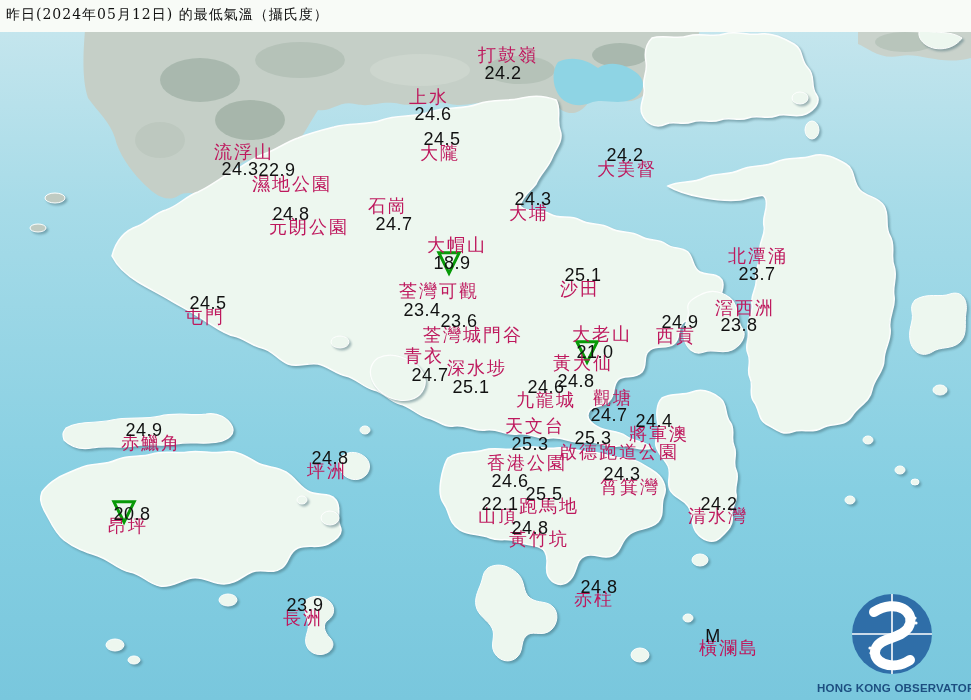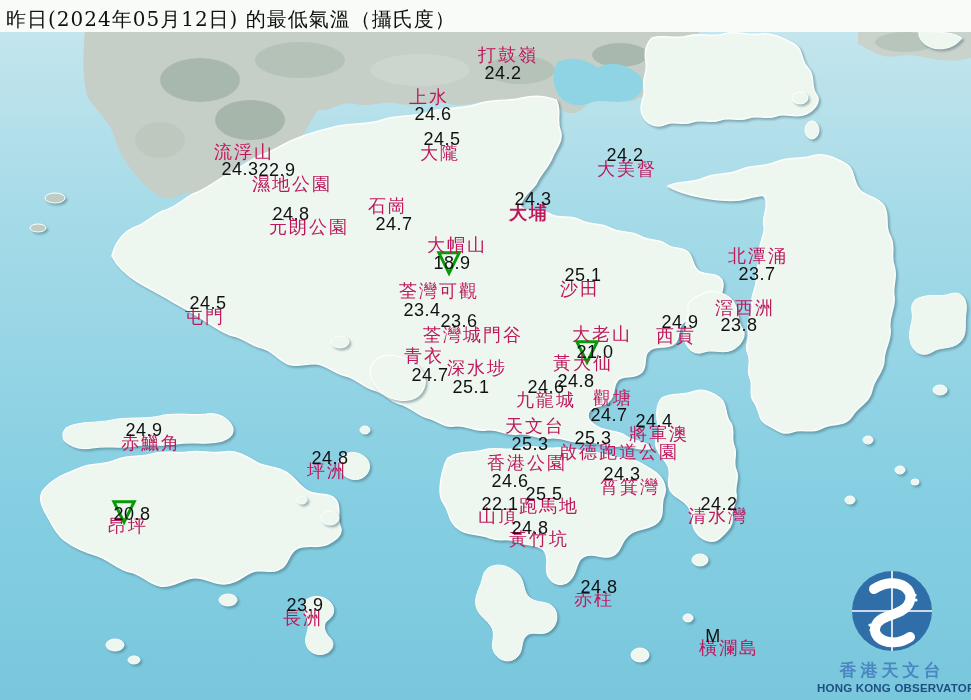--- a/index.html
+++ b/index.html
@@ -5,21 +5,21 @@
   html,body{margin:0;padding:0;background:#ffffff;}
   #stage{
     position:relative;width:971px;height:700px;overflow:hidden;
     font-family:"DejaVu Sans",sans-serif;
   }
   #map{position:absolute;left:0;top:0;z-index:0;}
   .land{filter:drop-shadow(2px 2px 1px rgba(60,100,110,0.45));}
   #title{
     position:absolute;left:6px;top:6px;z-index:3;
     font-family:"DejaVu Serif","Liberation Serif",serif;
-    font-size:20px;color:#101010;letter-spacing:1px;white-space:nowrap;
+    font-size:14px;color:#101010;letter-spacing:1px;white-space:nowrap;
   }
   #labels{position:absolute;left:0;top:0;width:971px;height:700px;z-index:2;}
   .sname{
     position:absolute;transform:translateX(-50%);white-space:nowrap;line-height:1;
     font-family:"DejaVu Serif","Liberation Serif",serif;
     font-size:18px;letter-spacing:2px;color:#be185d;z-index:3;
   }
   .sval{
     position:absolute;transform:translateX(-50%);white-space:nowrap;line-height:1;
     font-family:"Liberation Sans","DejaVu Sans",sans-serif;
@@ -220,21 +220,21 @@
       <span class="sname" style="left: 440px; top: 144px;">大隴</span>
       <span class="sval" style="left: 442px; top: 130px;">24.5</span>
       <span class="sname" style="left: 244px; top: 143px;">流浮山</span>
       <span class="sval" style="left: 240px; top: 160px;">24.3</span>
       <span class="sname" style="left: 292px; top: 175px;">濕地公園</span>
       <span class="sval" style="left: 277px; top: 161px;">22.9</span>
       <span class="sname" style="left: 309px; top: 218px;">元朗公園</span>
       <span class="sval" style="left: 291px; top: 205px;">24.8</span>
       <span class="sname" style="left: 388px; top: 197px;">石崗</span>
       <span class="sval" style="left: 394px; top: 215px;">24.7</span>
-      <span class="sname" style="left: 529px; top: 204px; font-weight: bold;">大埔</span>
+      <span class="sname" style="left: 529px; top: 204px;">大埔</span>
       <span class="sval" style="left: 533px; top: 190px;">24.3</span>
       <span class="sname" style="left: 627px; top: 160px; text-align: center;">大美督</span>
       <span class="sval" style="left: 625px; top: 146px;">24.2</span>
       <span class="marker" style="left: 449px; top: 261px;">▽</span>
       <span class="sname" style="left: 457px; top: 236px;">大帽山</span>
       <span class="sval" style="left: 452px; top: 254px;">18.9</span>
       <span class="sname" style="left: 439px; top: 282px;">荃灣可觀</span>
       <span class="sval" style="left: 422px; top: 301px;">23.4</span>
       <span class="sname" style="left: 580px; top: 280px;">沙田</span>
       <span class="sval" style="left: 583px; top: 266px;">25.1</span>
@@ -304,17 +304,16 @@
         <circle cx="26" cy="56" r="1.6"></circle>
           <circle cx="31" cy="58" r="1.6"></circle>
         <circle cx="27" cy="61" r="1.6"></circle>
           <circle cx="32" cy="63" r="1.6"></circle>
         <circle cx="66" cy="24" r="1.6"></circle>
           <circle cx="71" cy="26" r="1.6"></circle>
         <circle cx="67" cy="29" r="1.6"></circle>
           <circle cx="72" cy="31" r="1.6"></circle>
       </g>
     </svg>
-    <div id="logo-cn">香港天文台</div>
     <div id="logo-en">HONG KONG OBSERVATORY</div>
   </div>
 
 </div>
 
 </body></html>

